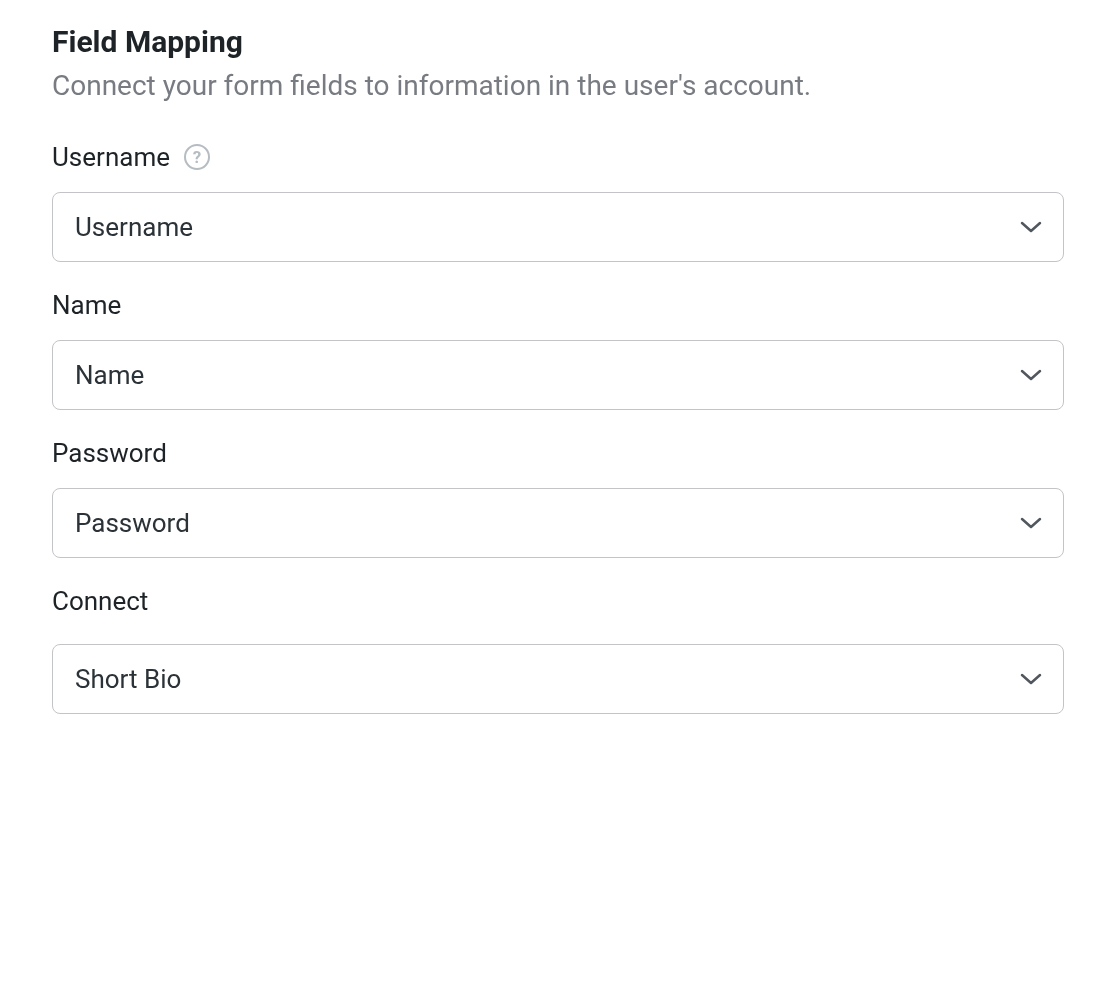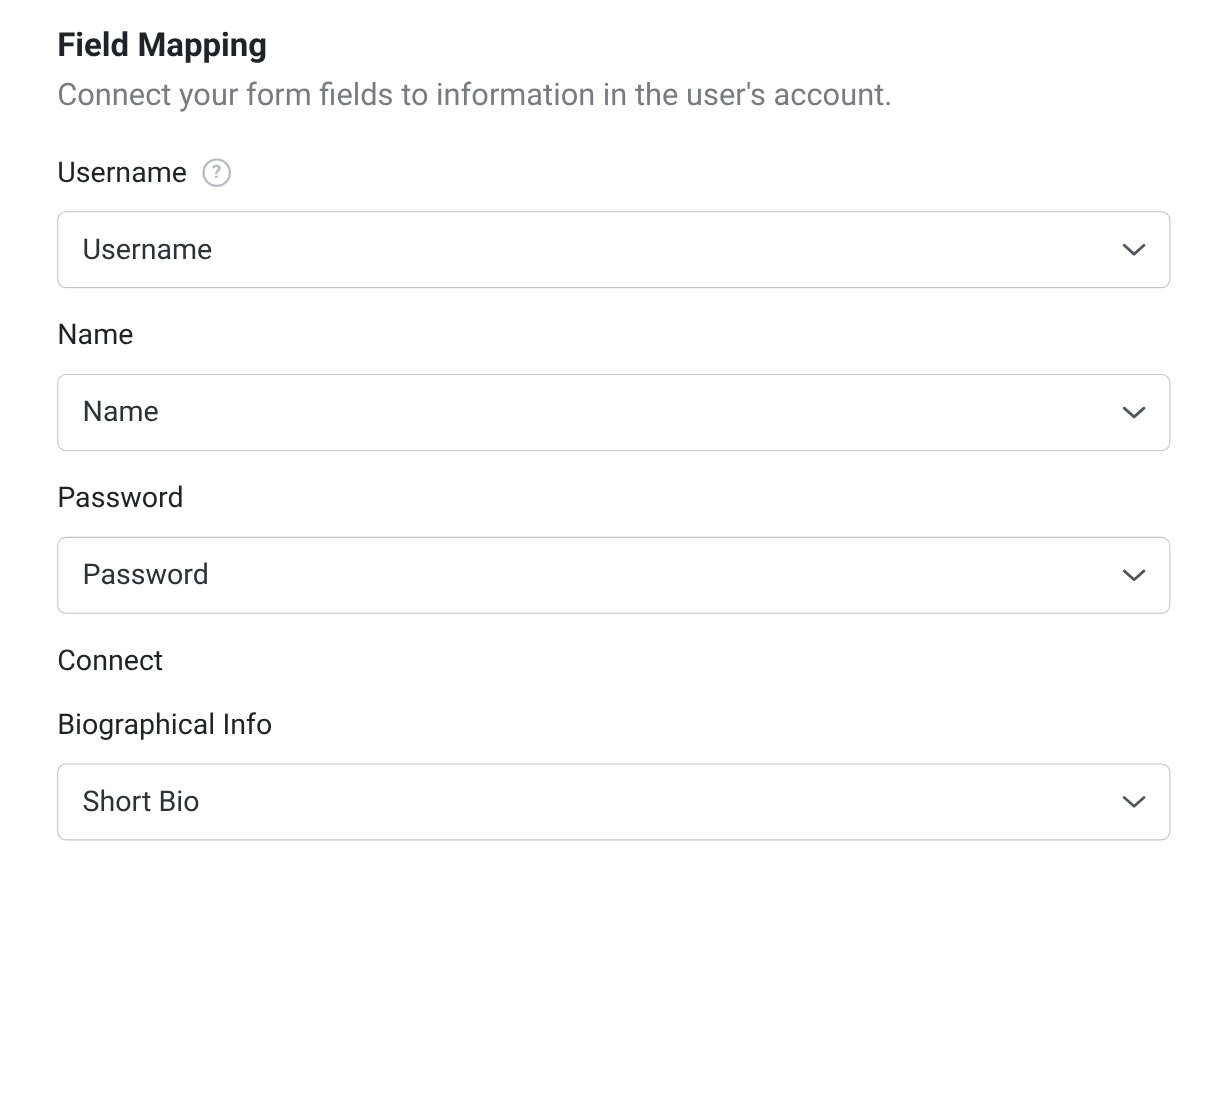--- a/index.html
+++ b/index.html
@@ -144,23 +144,20 @@
   </div>
 </div>
 
 <div class="field-group">
   <div class="field-label-row">
     <span class="field-label">Connect</span>
   </div>
 </div>
 
 <div class="field-group" style="margin-bottom:0;">
-  <div class="field-label-row">
-    <span class="field-label">Biographical Info</span>
-  </div>
   <div class="select-wrap">
     <select class="select-field">
       <option>Short Bio</option>
     </select>
     <span class="chevron">
       <svg viewBox="0 0 22 14" fill="none" stroke="#50575e" stroke-width="2.5" stroke-linecap="round" stroke-linejoin="round">
           <polyline points="2,3 11,11 20,3"></polyline>
         </svg>
     </span>
   </div>

